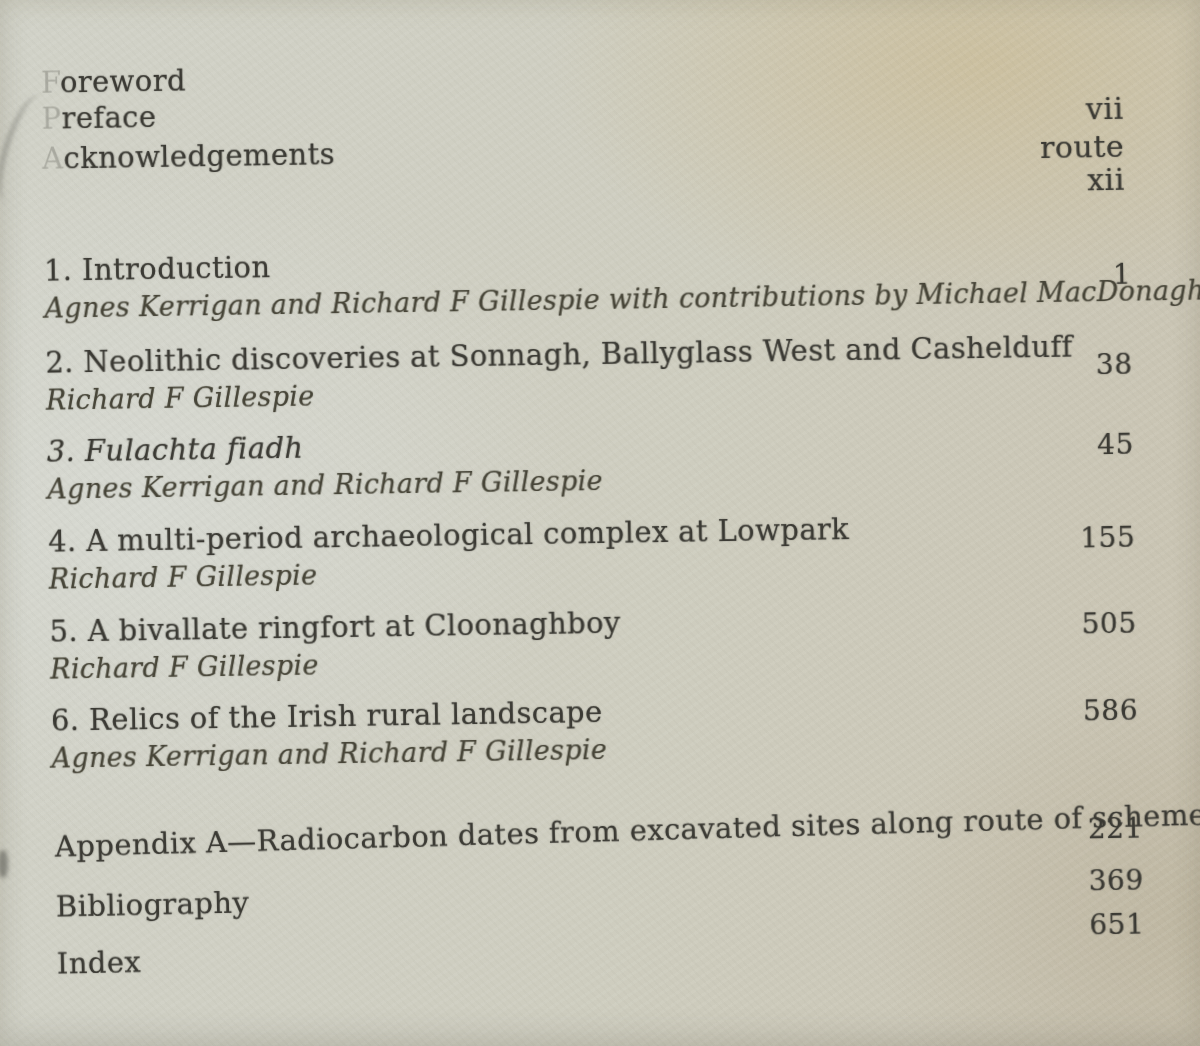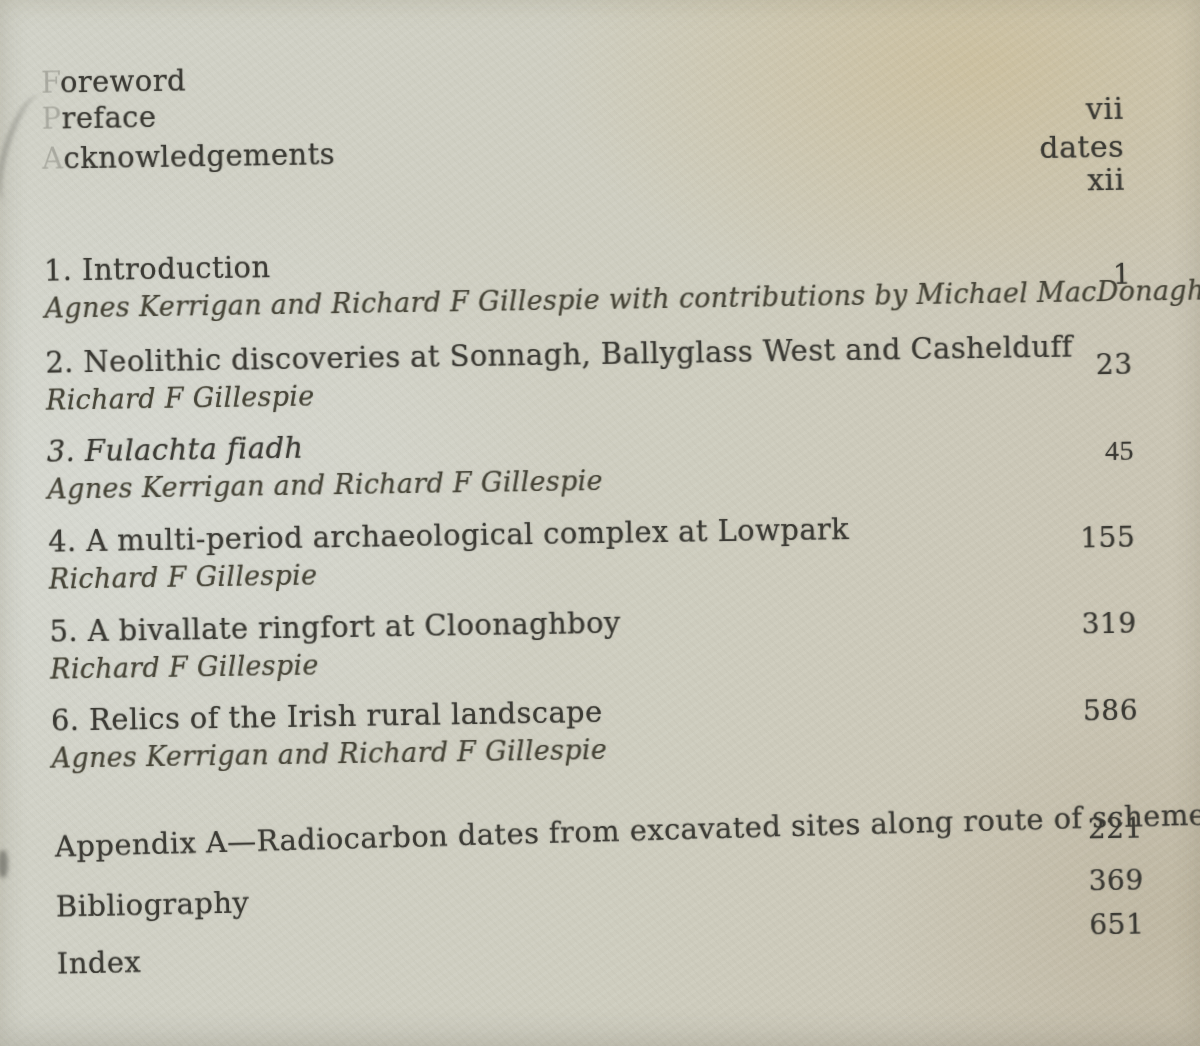--- a/index.html
+++ b/index.html
@@ -48,21 +48,21 @@
   .fm-l2{top:132px;}
   .fm-num{position:absolute;right:70px;font-size:30px;}
   .fm-n0{top:100px;}
   .fm-n1{top:138px;}
   .fm-n2{top:171px;}
   
   .entry{position:absolute;left:48px;right:65px;}
   .entry .num{position:absolute;right:0;}
   .e0{top:244px;} .e0 .num{top:22px;}
   .e1{top:336px;} .e1 .num{top:20px;}
-  .e2{top:425px;} .e2 .num{top:17px;font-family:Liberation Serif, serif;}
+  .e2{top:425px;} .e2 .num{top:11px;}
   .e3{top:515px;} .e3 .num{top:14px;}
   .e4{top:605px;} .e4 .num{top:10px;}
   .e5{top:694px;} .e5 .num{top:8px;}
   .italic-title{font-style:italic;}
   
   .bm-label{position:absolute;left:50px;transform-origin:left center;}
   .bm-l0{top:820px;transform:rotate(-0.7deg);}
   .bm-l1{top:880px;transform:rotate(-0.4deg);}
   .bm-l2{top:937px;transform:rotate(-0.4deg);}
   .bm-num{position:absolute;right:62px;}
@@ -90,46 +90,46 @@
 <div class="photo">
   <div class="mark-curve"></div>
   <div class="mark-smudge"></div>
 
   <div class="content">
 
     <div class="label fm-label fade-first fm-l0">Foreword</div>
     <div class="label fm-label fade-first fm-l1">Preface</div>
     <div class="label fm-label fade-first fm-l2">Acknowledgements</div>
     <div class="num fm-num fm-n0">vii</div>
-    <div class="num fm-num fm-n1">dates</div>
+    <div class="num fm-num fm-n1">route</div>
     <div class="num fm-num fm-n2">xii</div>
 
     <div class="entry e0">
       <div class="title">1. Introduction</div>
       <div class="num">1</div>
       <div class="byline">Agnes Kerrigan and Richard F Gillespie with contributions by Michael MacDonagh</div>
     </div>
     <div class="entry e1">
       <div class="title">2. Neolithic discoveries at Sonnagh, Ballyglass West and Cashelduff</div>
-      <div class="num">23</div>
+      <div class="num">38</div>
       <div class="byline">Richard F Gillespie</div>
     </div>
     <div class="entry e2">
       <div class="title italic-title">3. Fulachta fiadh</div>
       <div class="num">45</div>
       <div class="byline">Agnes Kerrigan and Richard F Gillespie</div>
     </div>
     <div class="entry e3">
       <div class="title">4. A multi-period archaeological complex at Lowpark</div>
       <div class="num">155</div>
       <div class="byline">Richard F Gillespie</div>
     </div>
     <div class="entry e4">
       <div class="title">5. A bivallate ringfort at Cloonaghboy</div>
-      <div class="num">319</div>
+      <div class="num">505</div>
       <div class="byline">Richard F Gillespie</div>
     </div>
     <div class="entry e5">
       <div class="title">6. Relics of the Irish rural landscape</div>
       <div class="num">586</div>
       <div class="byline">Agnes Kerrigan and Richard F Gillespie</div>
     </div>
 
     <div class="label bm-label bm-l0">Appendix A—Radiocarbon dates from excavated sites along route of scheme</div>
     <div class="label bm-label bm-l1">Bibliography</div>

